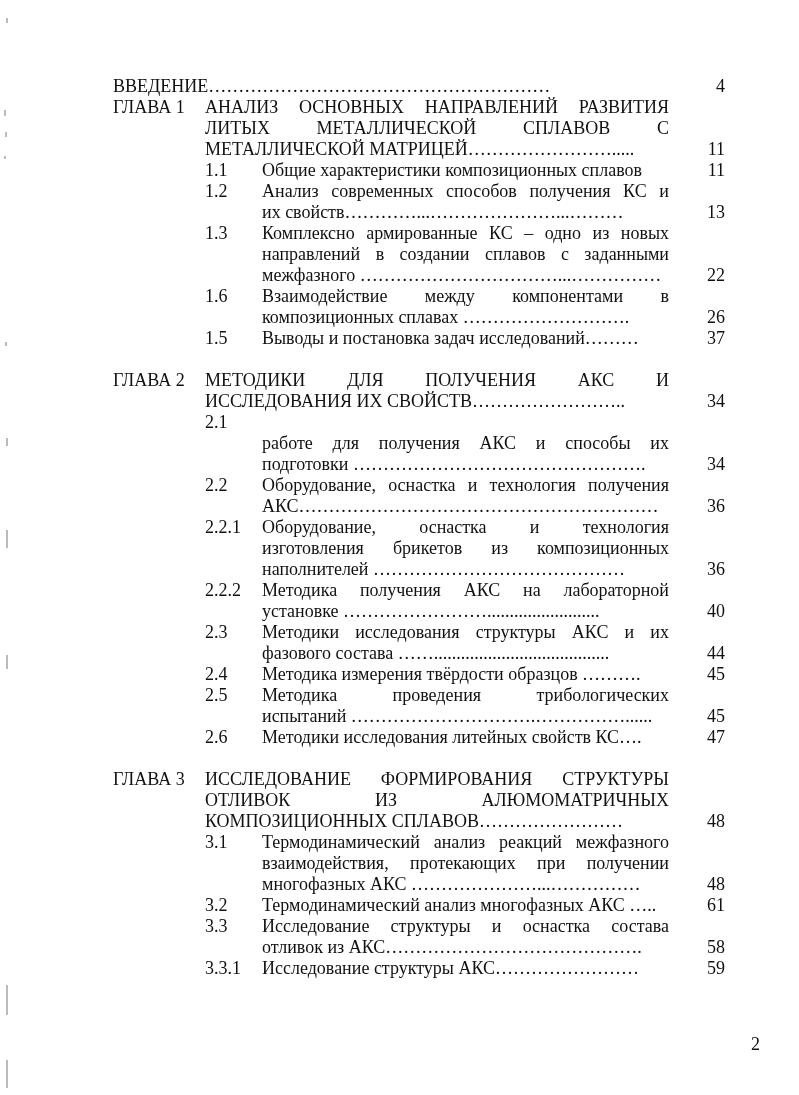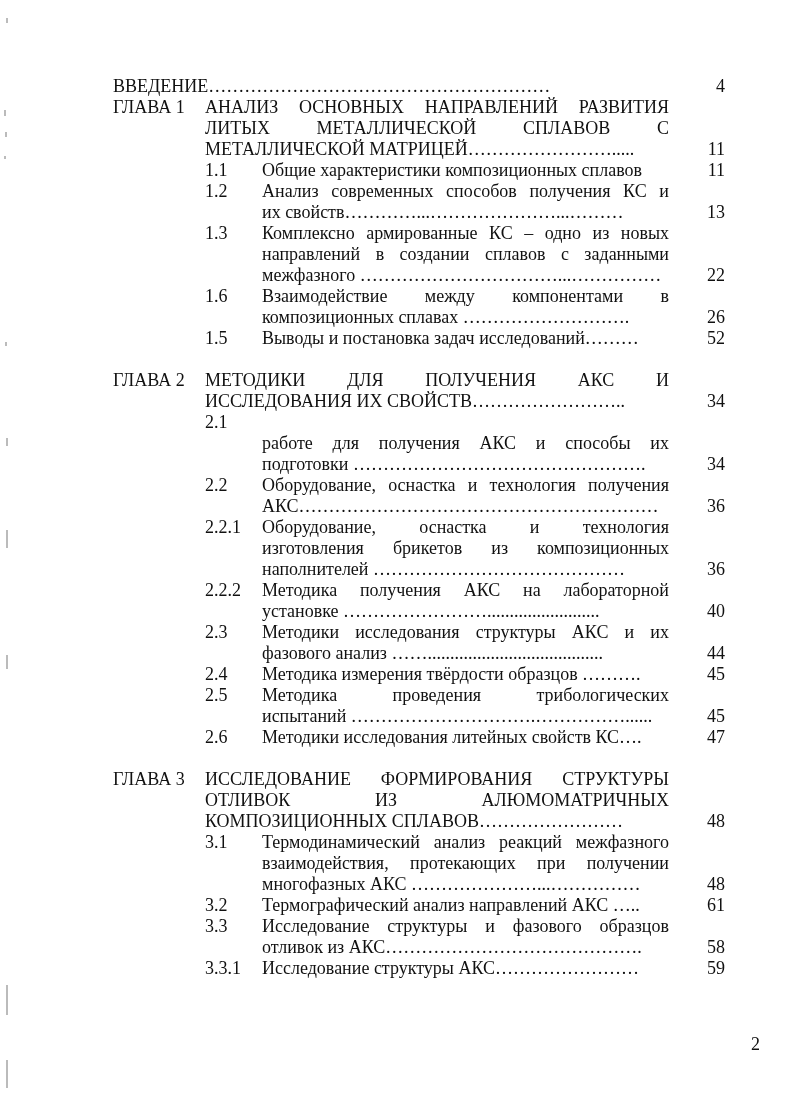--- a/index.html
+++ b/index.html
@@ -93,21 +93,21 @@
         <div class="row sub">
             <span class="num"></span>
             <span class="text last">композиционных сплавах ……………………….</span>
             <span class="page-no">26</span>
           </div>
       </div>
 
       <div class="row sub">
           <span class="num">1.5</span>
           <span class="text last">Выводы и постановка задач исследований………</span>
-          <span class="page-no">52</span>
+          <span class="page-no">37</span>
         </div>
     </div>
 
     <div class="gap"></div>
 
     <div>
       <div class="row">
           <span class="label">ГЛАВА 2</span>
           <span class="text">МЕТОДИКИ ДЛЯ ПОЛУЧЕНИЯ АКС И</span>
           <span class="page-no"></span>
@@ -180,21 +180,21 @@
       </div>
 
       <div>
         <div class="row sub">
             <span class="num">2.3</span>
             <span class="text">Методики исследования структуры АКС и их</span>
             <span class="page-no"></span>
           </div>
         <div class="row sub">
             <span class="num"></span>
-            <span class="text last">фазового анализ …….......................................</span>
+            <span class="text last">фазового состава …….......................................</span>
             <span class="page-no">44</span>
           </div>
       </div>
 
       <div class="row sub">
           <span class="num">2.4</span>
           <span class="text last">Методика измерения твёрдости образцов ……….</span>
           <span class="page-no">45</span>
         </div>
 
@@ -250,28 +250,28 @@
           </div>
         <div class="row sub">
             <span class="num"></span>
             <span class="text last">многофазных АКС …………………...……………</span>
             <span class="page-no">48</span>
           </div>
       </div>
 
       <div class="row sub">
           <span class="num">3.2</span>
-          <span class="text last">Термографический анализ направлений АКС …..</span>
+          <span class="text last">Термодинамический анализ многофазных АКС …..</span>
           <span class="page-no">61</span>
         </div>
 
       <div>
         <div class="row sub">
             <span class="num">3.3</span>
-            <span class="text">Исследование структуры и фазового образцов</span>
+            <span class="text">Исследование структуры и оснастка состава</span>
             <span class="page-no"></span>
           </div>
         <div class="row sub">
             <span class="num"></span>
             <span class="text last">отливок из АКС…………………………………….</span>
             <span class="page-no">58</span>
           </div>
       </div>
 
       <div class="row sub">

